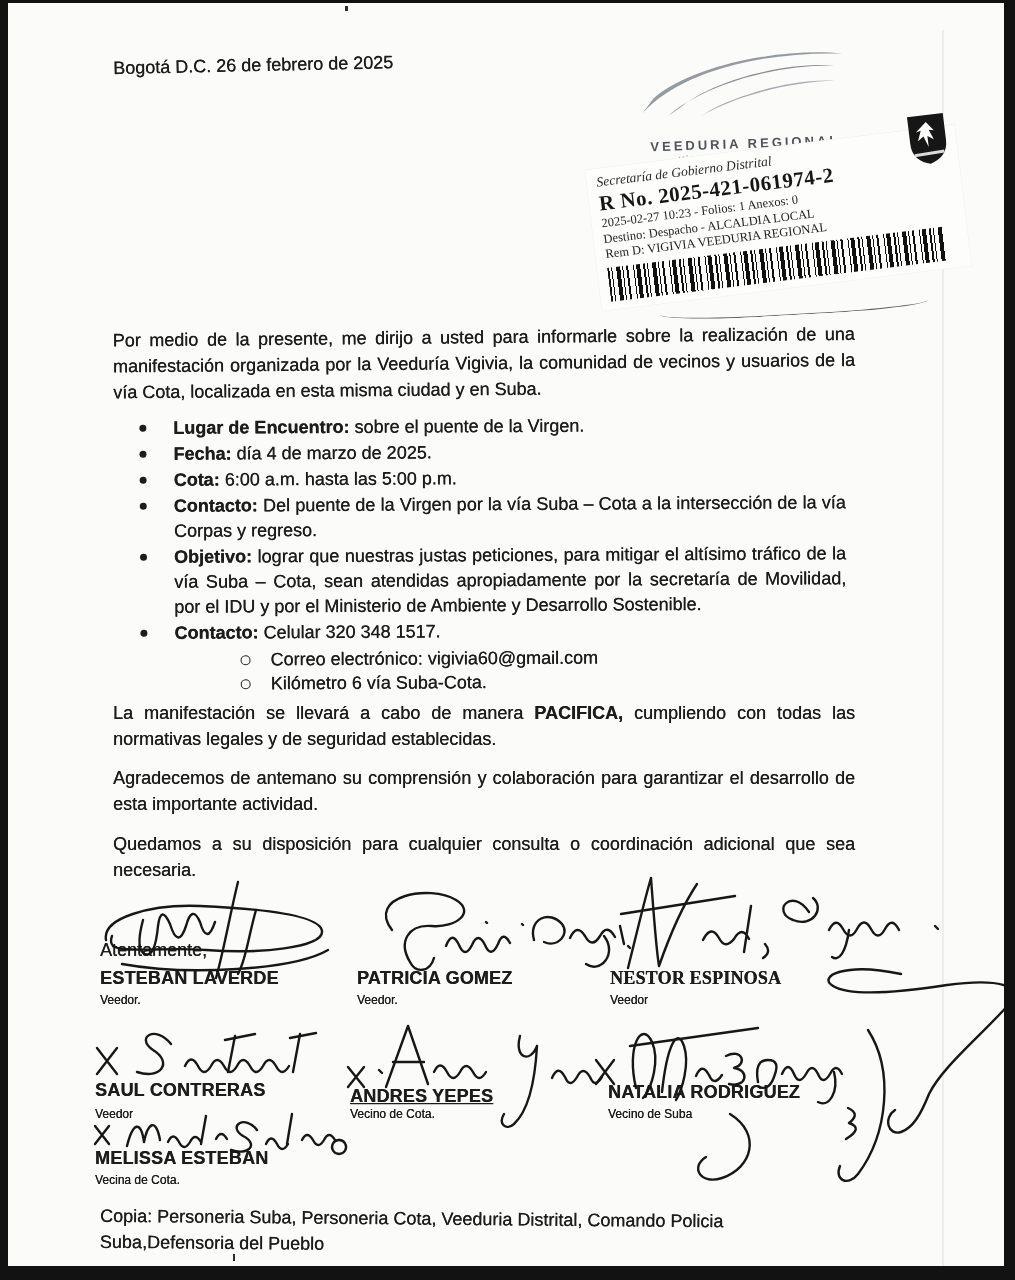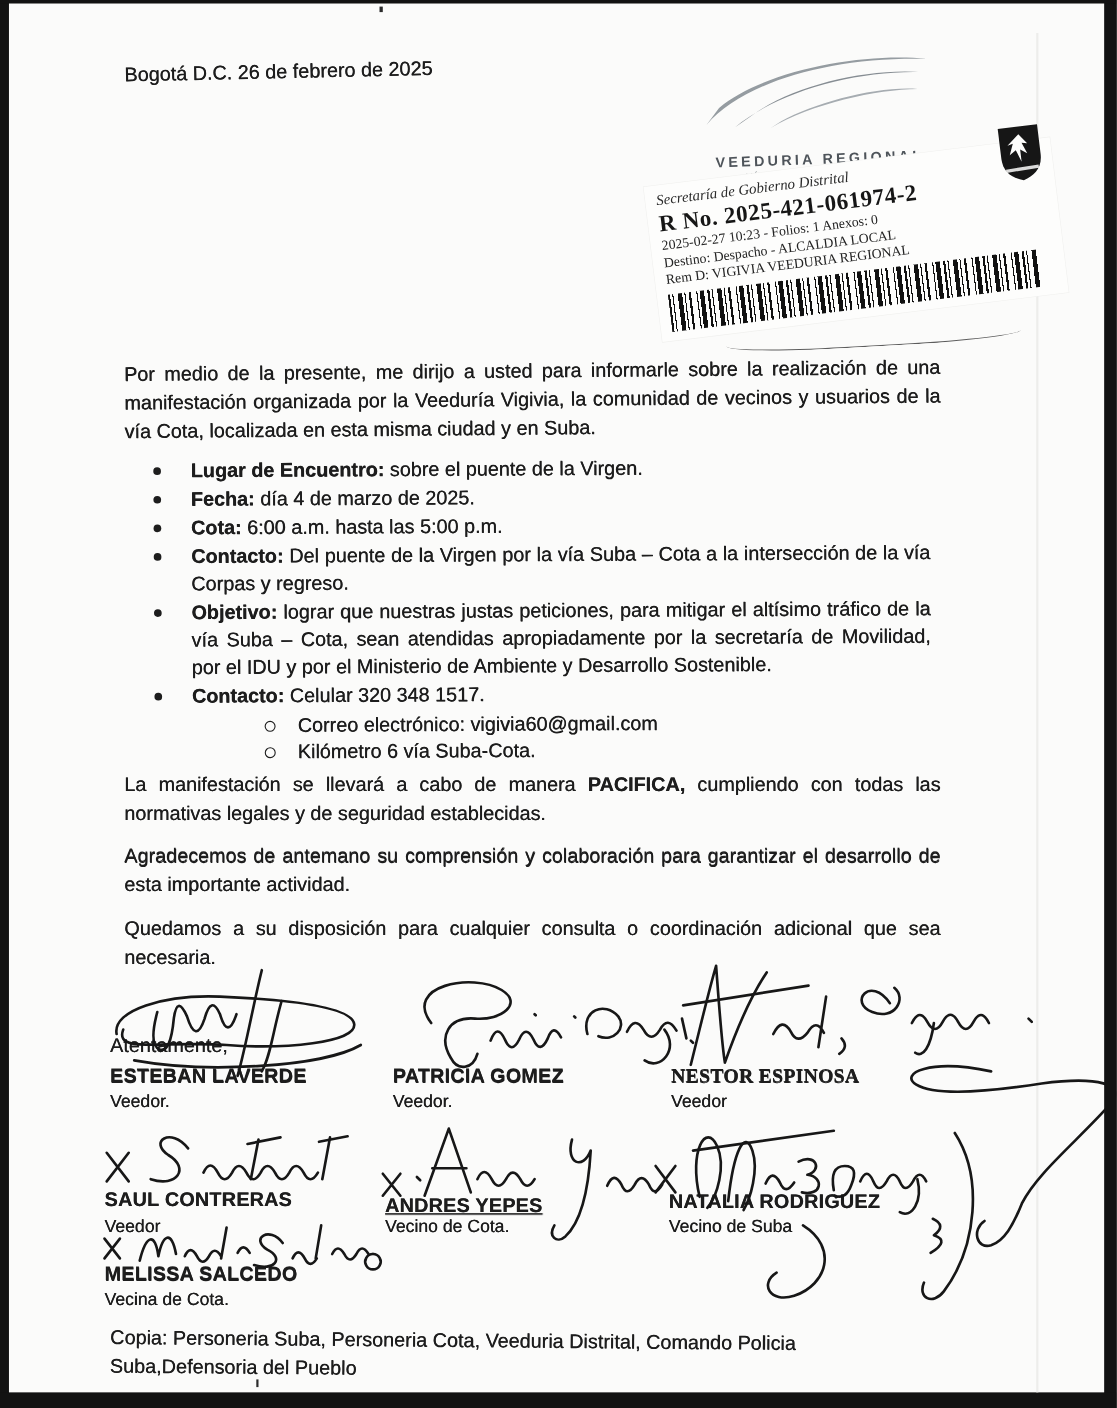--- a/index.html
+++ b/index.html
@@ -36,21 +36,21 @@
   ul.agenda{list-style:none;margin:0;padding:0;width:708px;}
   ul.agenda>li{position:relative;padding-left:36px;font-size:18px;line-height:25px;
                text-align:justify;margin-bottom:1px;}
   ul.agenda>li .dot{position:absolute;left:2px;top:9px;width:7px;height:7px;border-radius:50%;
                background:#1d1d1d;}
   ul.sub{list-style:none;margin:2px 0 0 0;padding:0;}
   ul.sub>li{position:relative;padding-left:96px;font-size:18px;line-height:24px;}
   ul.sub>li .ring{position:absolute;left:66px;top:8px;width:8px;height:8px;border-radius:50%;
                border:1.8px solid #1d1d1d;}
   .sig-name{font-size:18px;font-weight:bold;letter-spacing:0.2px;}
-  .sig-role{font-size:16px;}
+  .sig-role{font-size:12px;}
   svg.sig{position:absolute;overflow:visible;}
   svg.sig path{fill:none;stroke:#171717;stroke-width:2.4;stroke-linecap:round;stroke-linejoin:round;}
   .speck{position:absolute;background:#2c2c2c;}
   .fold{position:absolute;top:30px;bottom:10px;left:942px;width:2px;background:#ededeb;}
   .edge{position:absolute;background:#121212;}
 </style>
 </head>
 <body>
 
 <div class="screen">
@@ -130,21 +130,21 @@
 
     <div class="abs ink sig-name" style="left:95px;top:1080px;">SAUL CONTRERAS</div>
     <div class="abs ink sig-role" style="left:95px;top:1107px;">Veedor</div>
 
     <div class="abs ink sig-name" style="left:350px;top:1086px;text-decoration:underline;">ANDRES YEPES</div>
     <div class="abs ink sig-role" style="left:350px;top:1107px;">Vecino de Cota.</div>
 
     <div class="abs ink sig-name" style="left:608px;top:1082px;">NATALIA RODRIGUEZ</div>
     <div class="abs ink sig-role" style="left:608px;top:1107px;">Vecino de Suba</div>
 
-    <div class="abs ink sig-name" style="left:95px;top:1148px;">MELISSA SALCEDO</div>
+    <div class="abs ink sig-name" style="left:95px;top:1148px;">MELISSA ESTEBAN</div>
     <div class="abs ink sig-role" style="left:95px;top:1173px;">Vecina de Cota.</div>
 
     <svg class="sig" style="left:88px;top:876px;" width="252" height="114" viewBox="0 0 252 114">
       <path d="M150,6 C142,38 136,74 128,102"></path>
       <path d="M18,64 C14,42 62,28 112,30 C182,33 232,40 234,55 C236,72 170,78 118,74 C58,70 16,82 24,60"></path>
       <path d="M55,44 q-8,30 2,34 q10,4 13,-28 q3,-22 12,-2 q8,26 16,2 q6,-22 14,-4 q7,24 15,0"></path>
       <path d="M34,88 C100,100 206,94 240,74"></path>
       <path d="M168,34 C160,62 158,84 150,98"></path>
     </svg>
 

